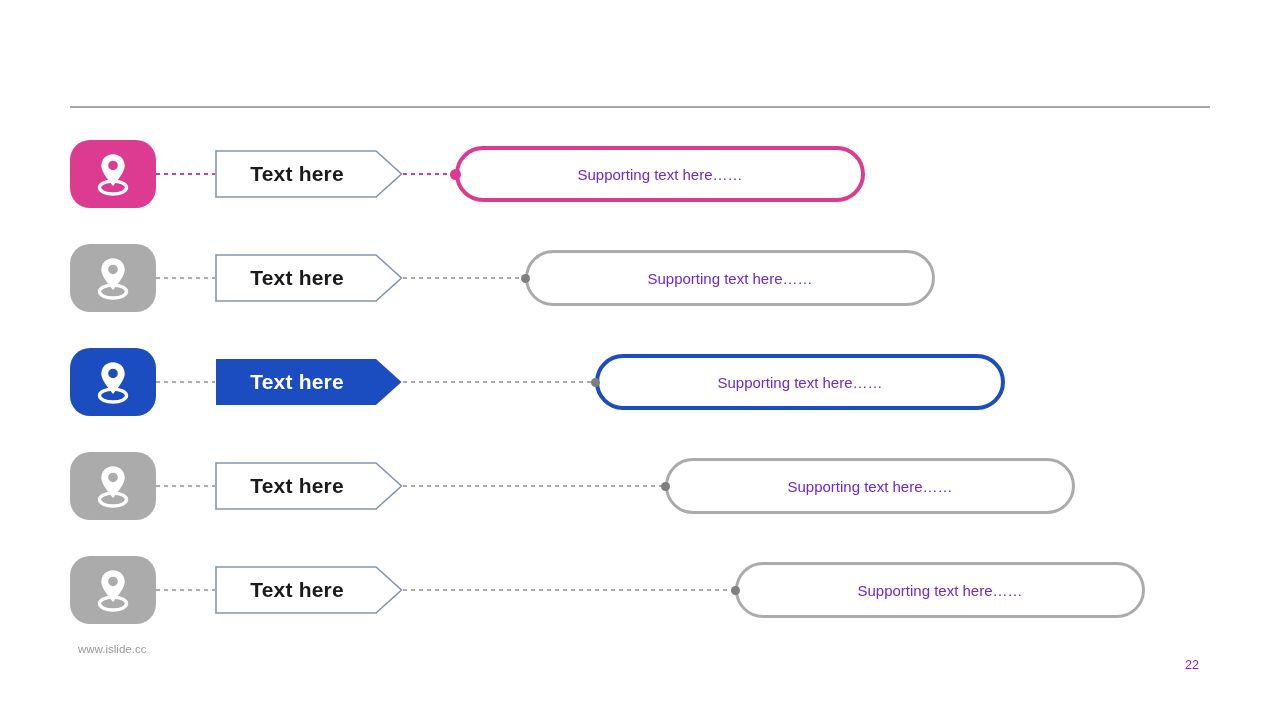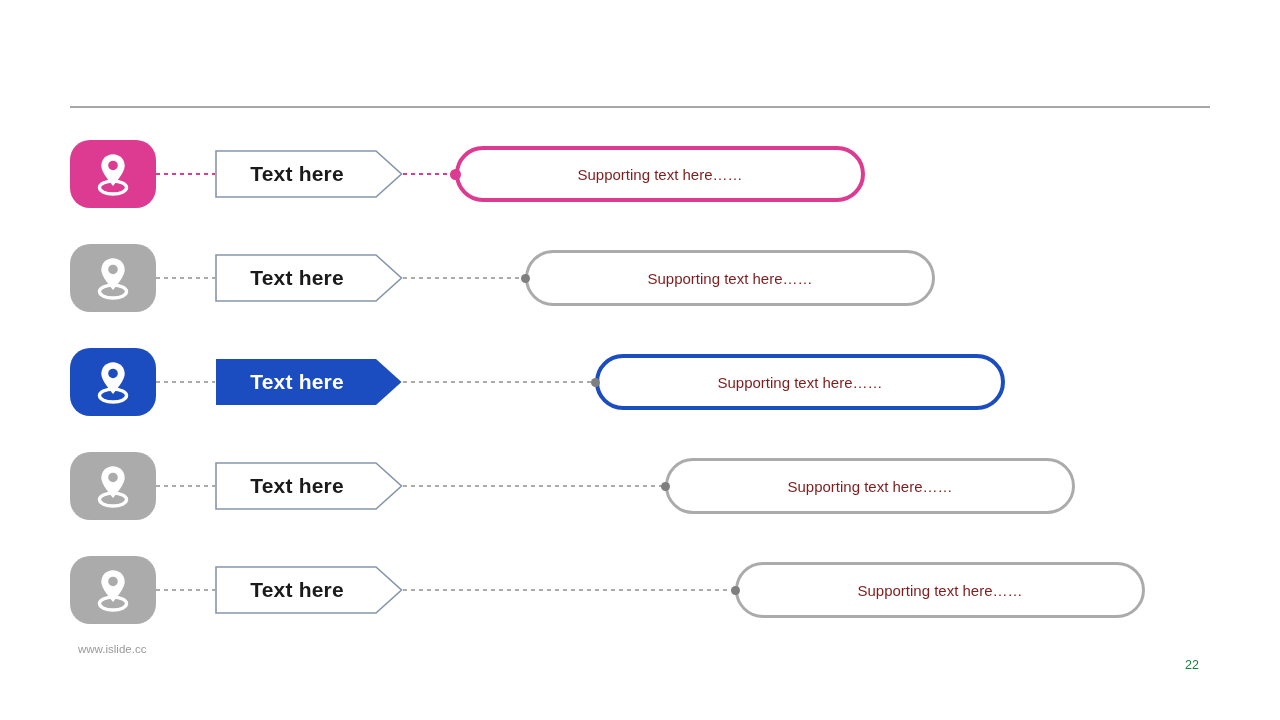--- a/index.html
+++ b/index.html
@@ -61,21 +61,21 @@
     position: absolute;
     left: var(--pill-left); top: 6px;
     width: 410px; height: 56px;
     box-sizing: border-box;
     border: 3px solid var(--accent);
     border-radius: 28px;
     background: #ffffff;
     display: flex; align-items: center; justify-content: center;
   }
   .row--pink .pill, .row--blue .pill { border-width: 4px; }
-  .pill-text { font-size: 15px; color: #7f1d1d; }
+  .pill-text { font-size: 15px; color: #6d28d9; }
 
   .dot {
     position: absolute;
     top: 29.5px;
     left: calc(var(--pill-left) - 4.5px);
     width: 9px; height: 9px;
     border-radius: 50%;
     background: var(--dot);
     z-index: 2;
   }
@@ -86,21 +86,21 @@
   }
 
   .footer-site {
     position: absolute;
     left: 78px; top: 643px;
     font-size: 11.5px; color: #999999;
   }
   .footer-page {
     position: absolute;
     right: 81px; top: 658px;
-    font-size: 12.5px; color: #15803d;
+    font-size: 12.5px; color: #a21caf;
   }
 </style>
 </head>
 <body>
 
 <div class="slide">
 
   <div class="divider"></div>
 
   <div class="row row-1 row--pink" style="--accent: #DD3A92; --dash: #DD3A92; --dot: #DD3A92;">

